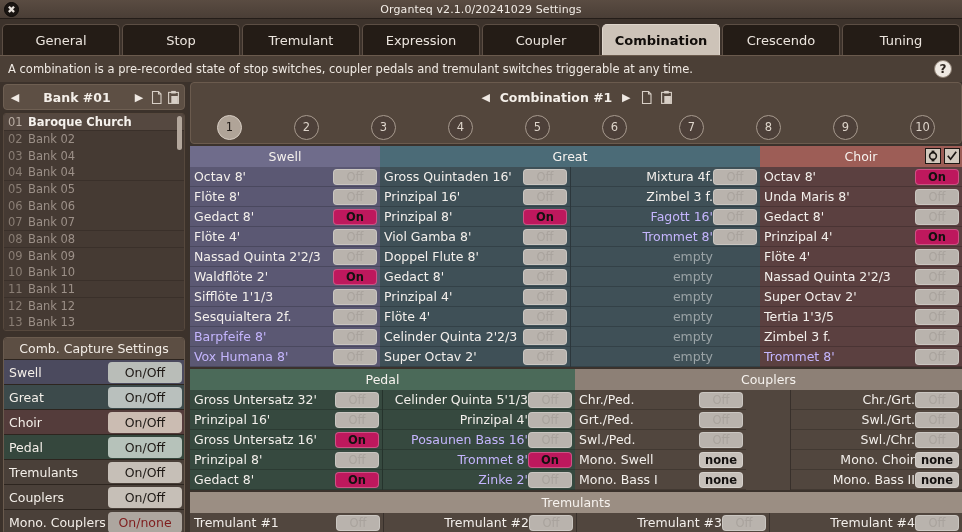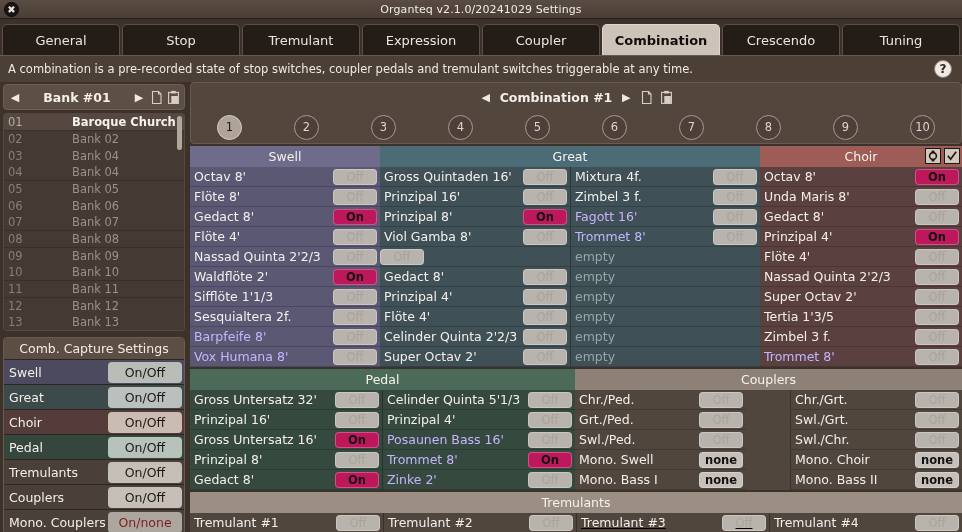--- a/index.html
+++ b/index.html
@@ -83,21 +83,21 @@
 
   .banklist {
     position: relative;
     margin: 3px 3px 0 3px; height: 218px;
     background: #3a302a; border: 1px solid #56483d; border-radius: 3px;
     overflow: hidden;
   }
   .bankrow {
     height: 16.3px; display: flex; align-items: center;
     padding: 0 6px 0 4px; font-size: 11.5px; color: #9c9088;
-    background: #453a33; margin-bottom: 0.4px; gap: 44px;
+    background: #453a33; margin-bottom: 0.4px;
   }
   .bankrow .num { width: 20px; color: #8a7e75; }
   .bankrow.sel { background: #554840; color: #f6f2ed; font-weight: bold; }
   .bankrow.sel .num { color: #b8aca2; font-weight: normal; }
   .bankscroll {
     position: absolute; right: 2px; top: 2px; width: 5px; height: 34px;
     background: #b3a79c; border-radius: 3px;
   }
 
   .capturebox {
@@ -178,21 +178,21 @@
   .c-great-h{ background: #4b6b77; }
   .c-choir  { background: #5b4040; }
   .c-choir-h{ background: #9d5d56; }
   .c-pedal  { background: #36493f; }
   .c-pedal-h{ background: #4b6a59; }
   .c-coup   { background: #51463e; gap: 44px; }
   .c-coup-h { background: #8d8076; }
   .c-trem   { background: #51463e; }
   .c-trem-h { background: #9b8e83; }
 
-  .colsplit { border-left: 1px solid rgba(0,0,0,0.30); }
+  .colsplit { border-left: 1px solid rgba(0,0,0,0.30); text-align: right; }
 
   .choir-icons {
     position: absolute; right: 2px; top: 2px; display: flex; gap: 3px;
   }
   .sq {
     width: 16px; height: 16px; border: 1px solid #1d1714;
     background: #d2c8bd; display: flex; align-items: center; justify-content: center;
   }
 
   .bottomrow { display: flex; margin-top: 2px; }
@@ -464,20 +464,21 @@
               </div>
               <div class="stoprow">
                 <div class="sl lbl-white">Prinzipal 8'</div>
                 <div class="btn on">On</div>
               </div>
               <div class="stoprow">
                 <div class="sl lbl-white">Viol Gamba 8'</div>
                 <div class="btn off">Off</div>
               </div>
               <div class="stoprow">
+                <div class="sl lbl-white">Doppel Flute 8'</div>
                 <div class="btn off">Off</div>
               </div>
               <div class="stoprow">
                 <div class="sl lbl-white">Gedact 8'</div>
                 <div class="btn off">Off</div>
               </div>
               <div class="stoprow">
                 <div class="sl lbl-white">Prinzipal 4'</div>
                 <div class="btn off">Off</div>
               </div>
@@ -702,25 +703,25 @@
       </div>
     </div>
 
     <div style="margin-top:2px">
       <div class="divhdr c-trem-h">Tremulants</div>
       <div id="tremrow" class="c-trem" style="display:flex">
           <div class="stoprow" style="width: 193px;">
             <div class="sl lbl-white">Tremulant #1</div>
             <div class="btn off">Off</div>
           </div>
-          <div class="stoprow colsplit" style="width: 193px; gap: 12px;">
+          <div class="stoprow colsplit" style="width: 193px;">
             <div class="sl lbl-white">Tremulant #2</div>
             <div class="btn off">Off</div>
           </div>
-          <div class="stoprow colsplit" style="width: 193px; text-decoration: underline;">
+          <div class="stoprow colsplit" style="width: 193px;">
             <div class="sl lbl-white">Tremulant #3</div>
             <div class="btn off">Off</div>
           </div>
           <div class="stoprow colsplit" style="width: 193px;">
             <div class="sl lbl-white">Tremulant #4</div>
             <div class="btn off">Off</div>
           </div>
         </div>
     </div>
   </div>

